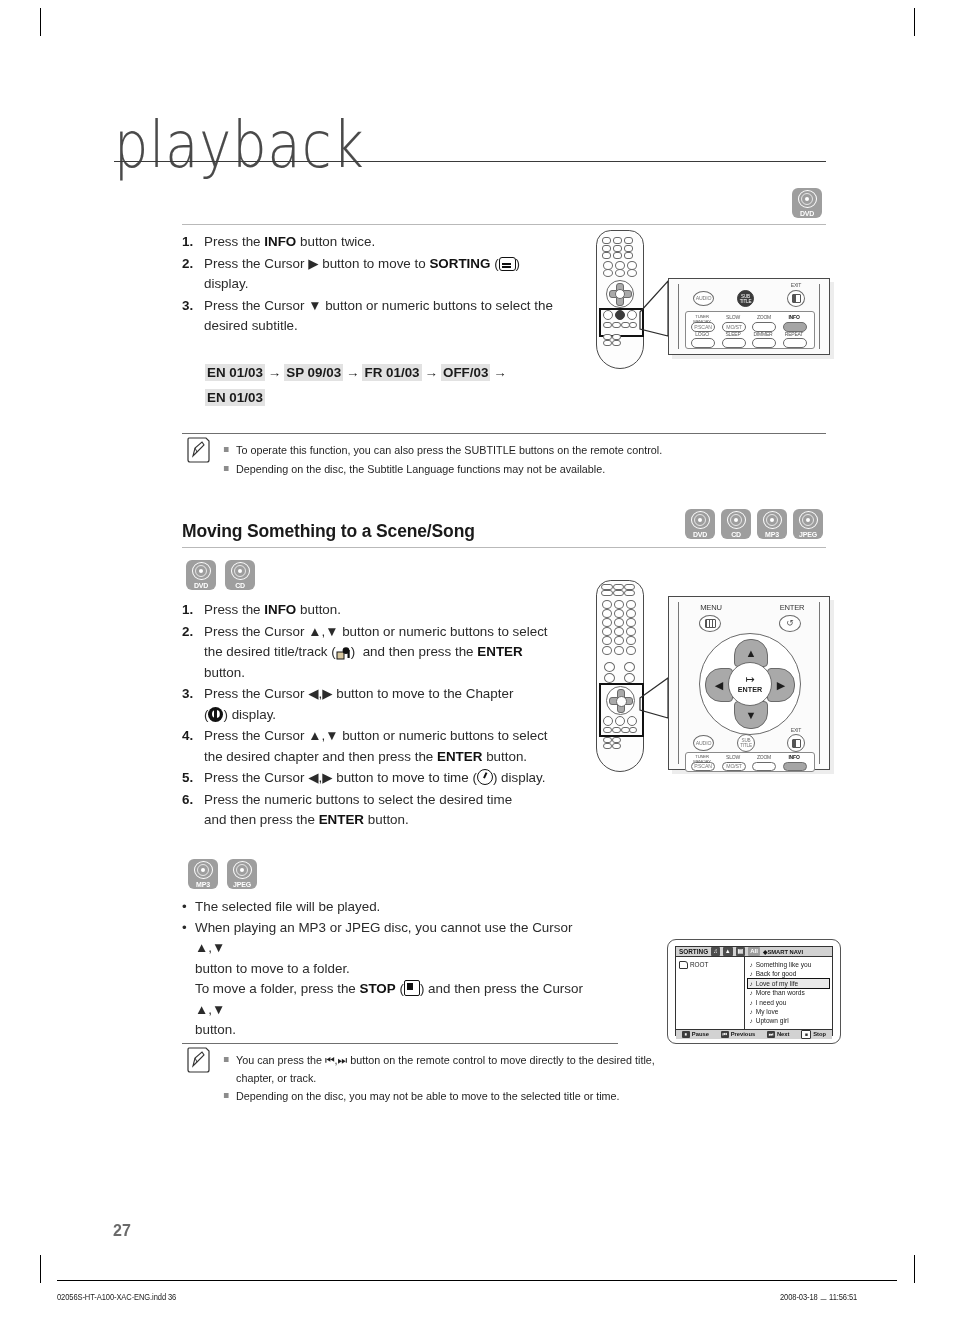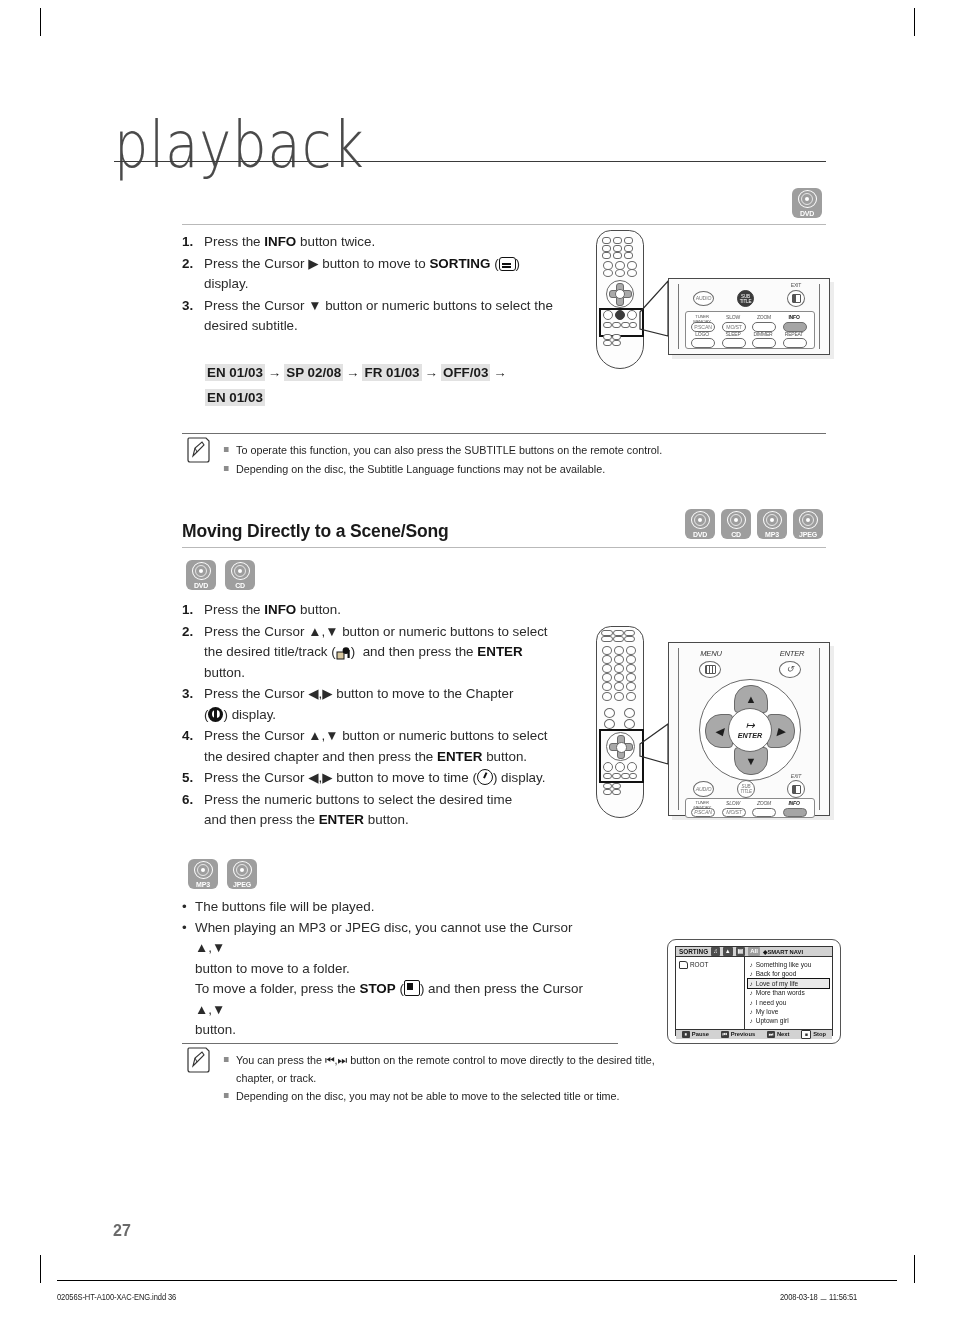--- a/index.html
+++ b/index.html
@@ -499,21 +499,21 @@
       <div class="num">2.</div>
       <div class="txt">Press the Cursor ▶ button to move to <b>SORTING</b> (<span class="ico ico-subtitle"></span>)<br>display.</div>
     </div>
     <div class="step">
       <div class="num">3.</div>
       <div class="txt">Press the Cursor ▼ button or numeric buttons to select the<br>desired subtitle.</div>
     </div>
   </div>
 
   <div class="flow" style="left:205px; top:360px;">
-    <span class="hl">EN 01/03</span><span class="arr">→</span><span class="hl">SP 02/08</span><span class="arr">→</span><span class="hl">FR 01/03</span><span class="arr">→</span><span class="hl">OFF/03</span><span class="arr">→</span><br><span class="hl">EN 01/03</span>
+    <span class="hl">EN 01/03</span><span class="arr">→</span><span class="hl">SP 09/03</span><span class="arr">→</span><span class="hl">FR 01/03</span><span class="arr">→</span><span class="hl">OFF/03</span><span class="arr">→</span><br><span class="hl">EN 01/03</span>
   </div>
 
   <div class="remote-fig" style="left:588px; top:228px; width:250px; height:145px;">
     <div class="remote-body" style="left:8px; top:2px; width:46px; height:137px;"></div>
 
     <div style="position:absolute;left:13px;top:8px;width:36px;height:22px;">
       <div class="rbtn" style="left:1px;top:1px;width:7px;height:5px;border-radius:3px;"></div>
       <div class="rbtn" style="left:12px;top:1px;width:7px;height:5px;border-radius:3px;"></div>
       <div class="rbtn" style="left:23px;top:1px;width:7px;height:5px;border-radius:3px;"></div>
       <div class="rbtn" style="left:1px;top:9px;width:7px;height:5px;border-radius:3px;"></div>
@@ -609,21 +609,21 @@
       <path d="M9 11 L11 15" stroke="#333" stroke-width="1"></path>
     </svg>
     <div class="note-list" style="left:236px; top:441px; width:620px;">
       <ul>
         <li>To operate this function, you can also press the SUBTITLE buttons on the remote control.</li>
         <li>Depending on the disc, the Subtitle Language functions may not be available.</li>
       </ul>
     </div>
   </div>
 
-  <div class="section-head" style="left:182px; top:521px;">Moving Directly to a Scene/Song</div>
+  <div class="section-head" style="left:182px; top:521px;">Moving Something to a Scene/Song</div>
   <div class="section-rule" style="left:182px; top:547px; width:644px;"></div>
 
   <div class="badge-row" style="left:685px; top:509px;">
     <div class="badge">
       <div class="disc"></div>
       <div class="blabel">DVD</div>
     </div>
     <div class="badge">
       <div class="disc"></div>
       <div class="blabel">CD</div>
@@ -673,21 +673,21 @@
     <div class="step">
       <div class="num">5.</div>
       <div class="txt">Press the Cursor ◀,▶ button to move to time (<span class="ico ico-time"></span>) display.</div>
     </div>
     <div class="step">
       <div class="num">6.</div>
       <div class="txt">Press the numeric buttons to select the desired time<br>and then press the <b>ENTER</b> button.</div>
     </div>
   </div>
 
-  <div class="remote-fig" style="left:588px; top:624px; width:250px; height:200px;font-style:italic;">
+  <div class="remote-fig" style="left:588px; top:578px; width:250px; height:200px;">
     <div class="remote-body" style="left:8px; top:2px; width:46px; height:190px;"></div>
 
     <div style="position:absolute;left:13px;top:6px;width:36px;height:12px;">
       <div class="rbtn oval" style="left:0px;top:0px;width:10px;height:4px;"></div>
       <div class="rbtn oval" style="left:12px;top:0px;width:9px;height:4px;"></div>
       <div class="rbtn oval" style="left:23px;top:0px;width:9px;height:4px;"></div>
       <div class="rbtn oval" style="left:0px;top:6px;width:10px;height:4px;"></div>
       <div class="rbtn oval" style="left:12px;top:6px;width:9px;height:4px;"></div>
       <div class="rbtn oval" style="left:23px;top:6px;width:9px;height:4px;"></div>
     </div>
@@ -811,21 +811,21 @@
     </div>
     <div class="badge">
       <div class="disc"></div>
       <div class="blabel">JPEG</div>
     </div>
   </div>
 
   <div class="plain-block" style="left:182px; top:897px; width:420px;">
     <div class="bul">
       <div class="dot">•</div>
-      <div>The buttons file will be played.</div>
+      <div>The selected file will be played.</div>
     </div>
     <div class="bul">
       <div class="dot">•</div>
       <div>When playing an MP3 or JPEG disc, you cannot use the Cursor ▲,▼<br>button to move to a folder.<br>To move a folder, press the <b>STOP</b> (<span class="ico ico-stop"></span>) and then press the Cursor ▲,▼<br>button.</div>
     </div>
   </div>
 
   <div class="osd" style="left:667px; top:939px; width:172px; height:103px;">
     <div class="osd-frame">
       <div class="osd-bar">

